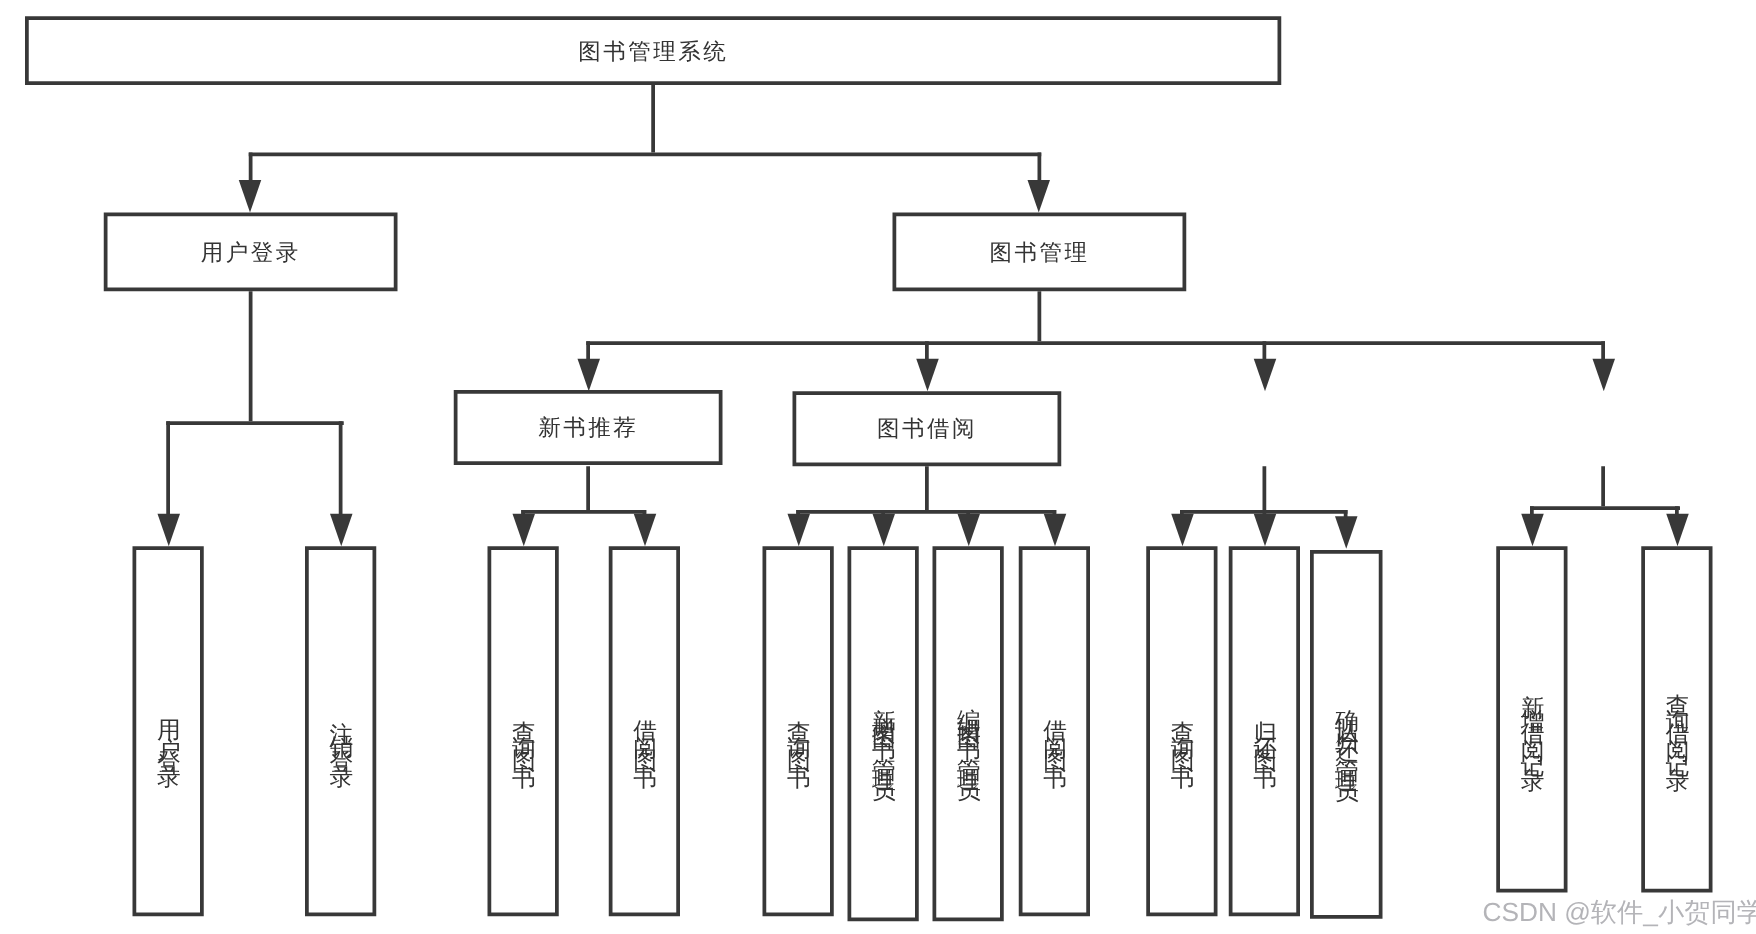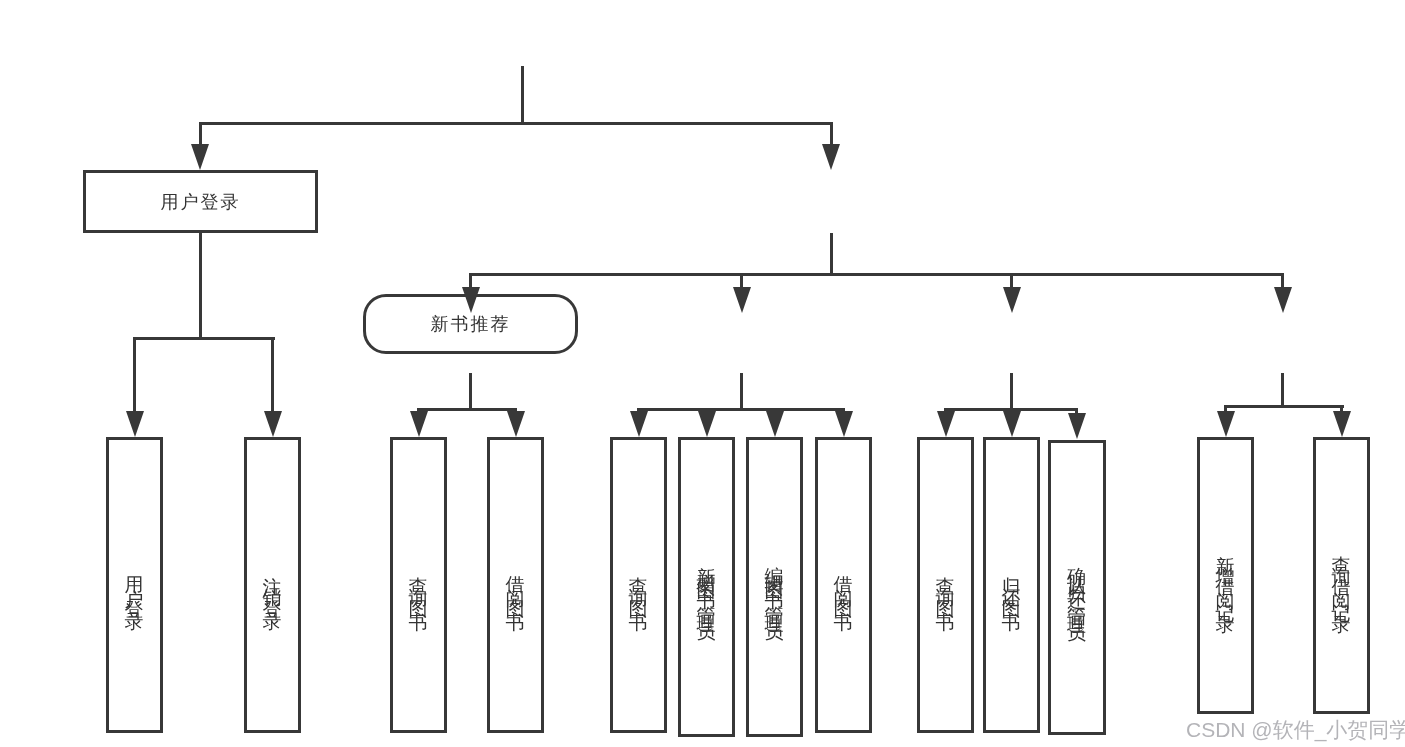--- a/index.html
+++ b/index.html
@@ -61,24 +61,27 @@
     color: #b4b4b8;
     white-space: nowrap;
     z-index: 5;
   }
 </style>
 </head>
 <body>
 
 <div class="canvas">
 
+  <div class="box h" style="left:20px;top:13px;width:1005px;height:55px;">图书管理系统</div>
 
   <div class="box h" style="left:83px;top:170px;width:235px;height:63px;">用户登录</div>
+  <div class="box h" style="left:714px;top:170px;width:235px;height:63px;">图书管理</div>
 
-  <div class="box h" style="left:363px;top:294px;width:215px;height:60px;border-radius:23px;">新书推荐</div>
+  <div class="box h" style="left:363px;top:312px;width:215px;height:60px;">新书推荐</div>
+  <div class="box h" style="left:634px;top:313px;width:215px;height:60px;">图书借阅</div>
 
   <div class="box v" style="left:106px;top:437px;width:57px;height:296px;">用户登录</div>
   <div class="box v" style="left:244px;top:437px;width:57px;height:296px;">注销登录</div>
 
   <div class="box v" style="left:390px;top:437px;width:57px;height:296px;">查询图书</div>
   <div class="box v" style="left:487px;top:437px;width:57px;height:296px;">借阅图书</div>
 
   <div class="box v" style="left:610px;top:437px;width:57px;height:296px;">查询图书</div>
   <div class="box v v-tight" style="left:678px;top:437px;width:57px;height:300px;">新增图书（管理员）</div>
   <div class="box v v-tight" style="left:746px;top:437px;width:57px;height:300px;">编辑图书（管理员）</div>

